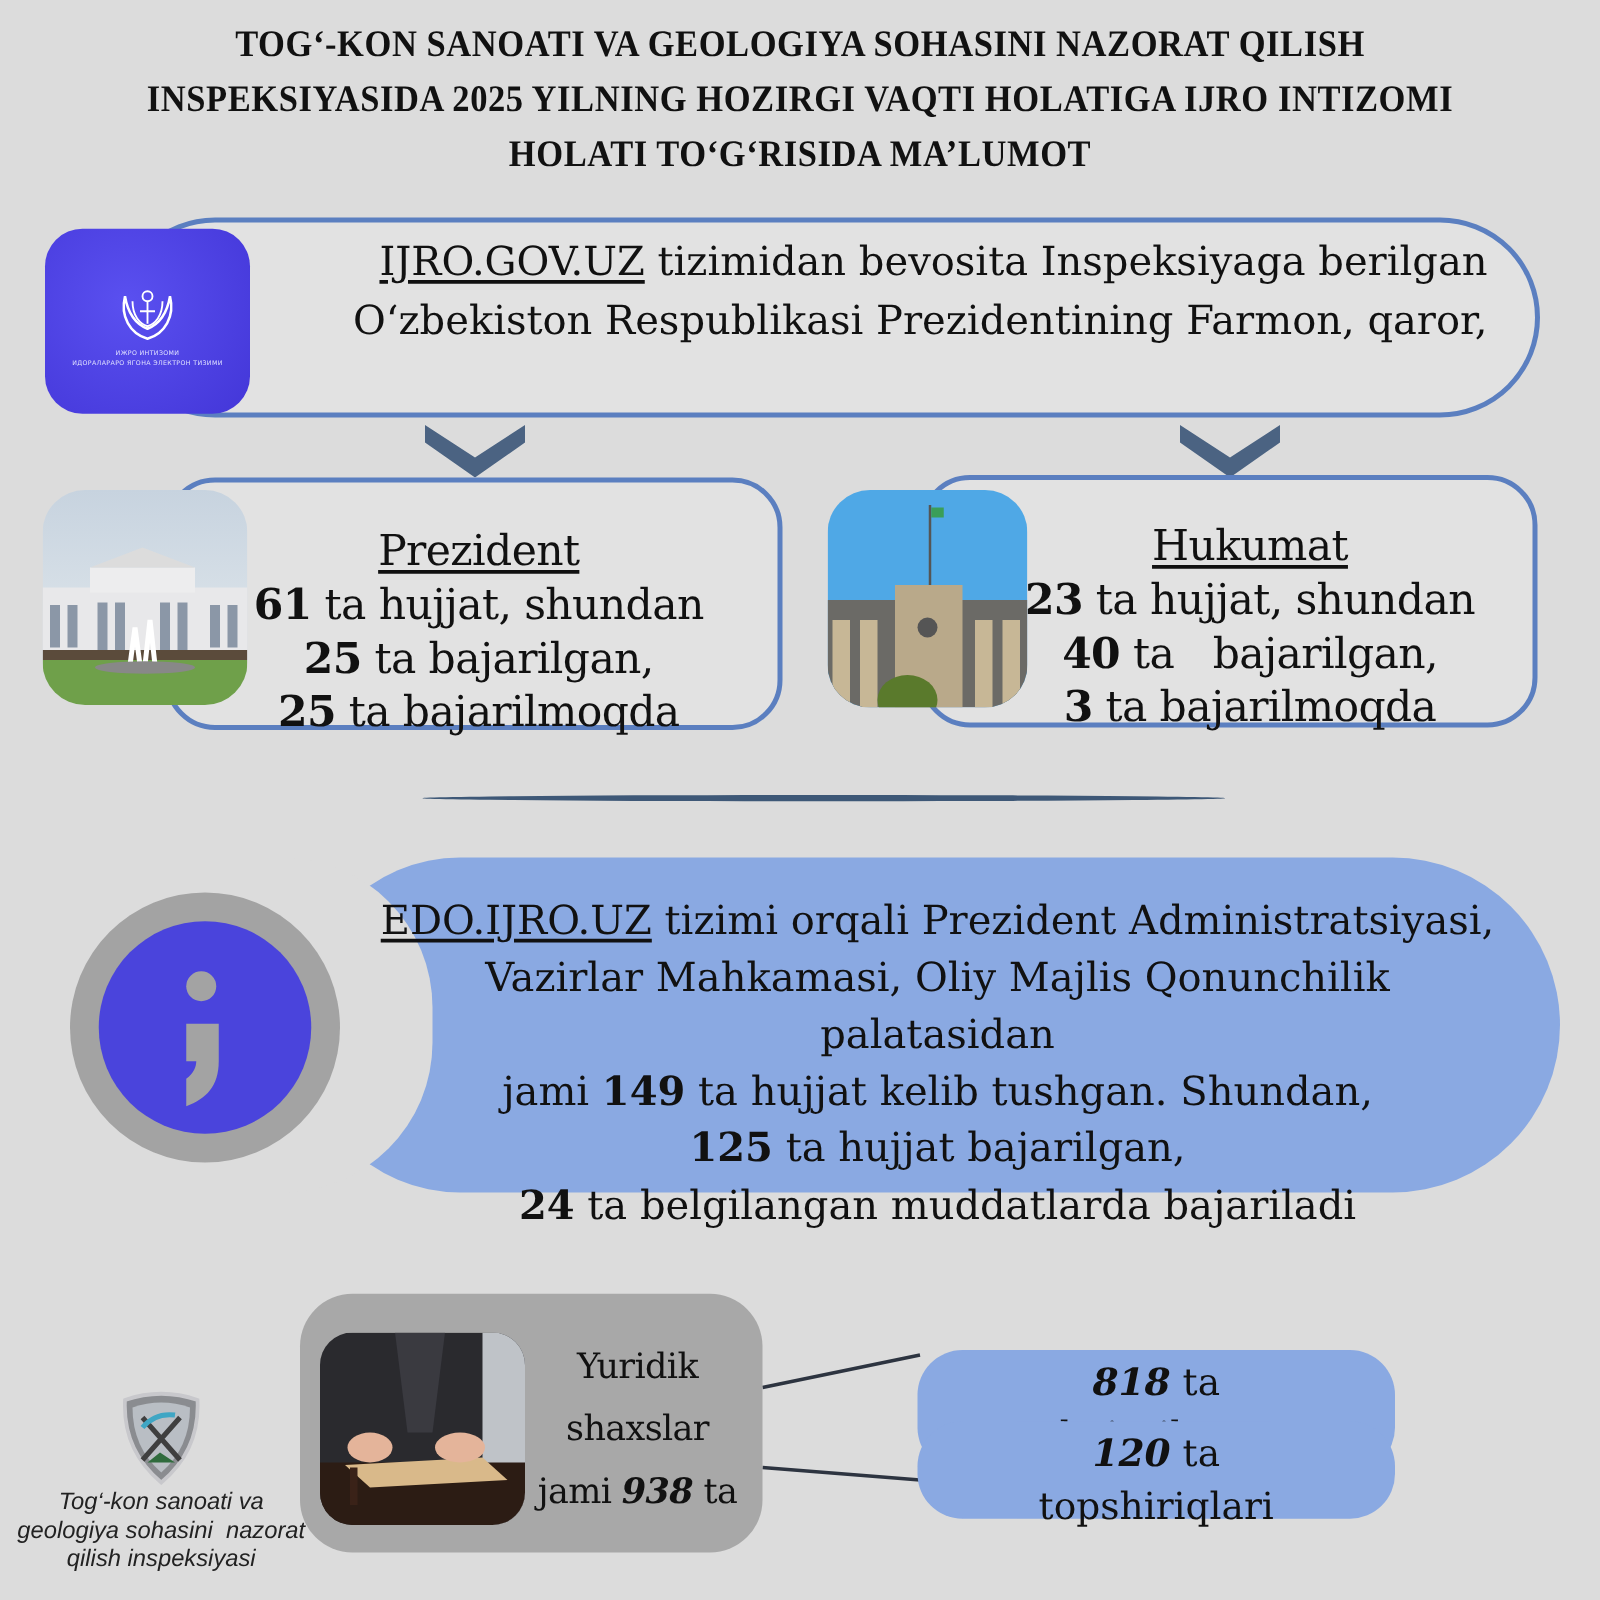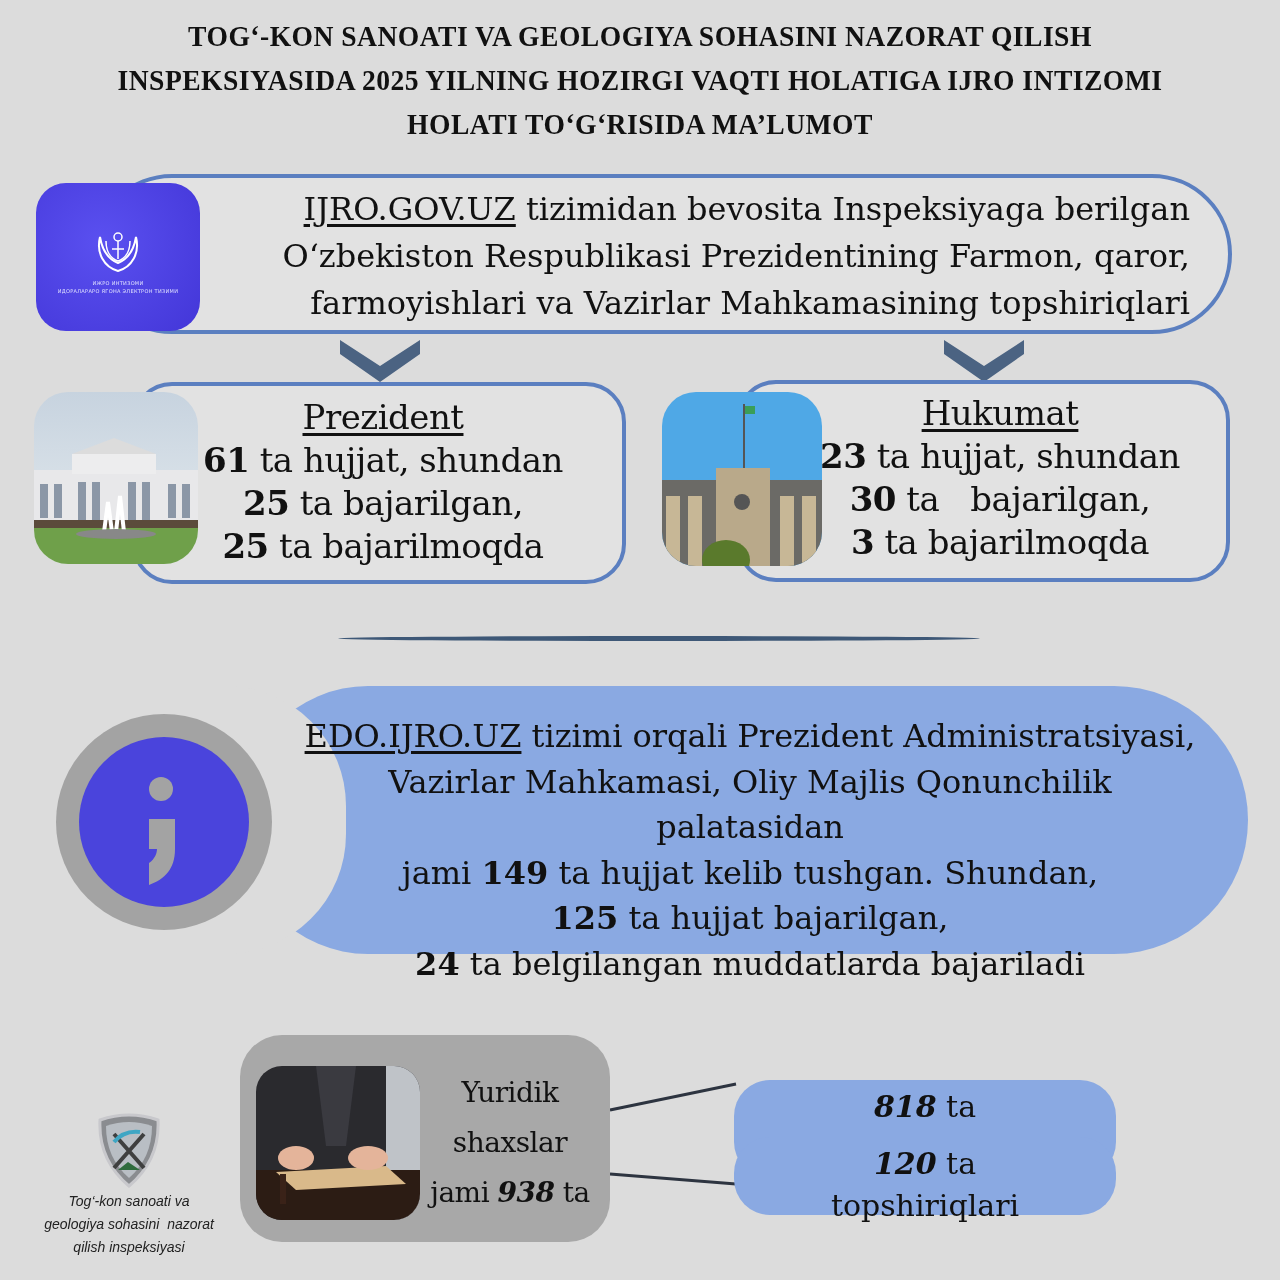--- a/index.html
+++ b/index.html
@@ -28,40 +28,40 @@
     background:radial-gradient(circle at 40% 40%, #5a50f0, #4336d8);
     display:flex; flex-direction:column; align-items:center; justify-content:center;
   }
   .logo-ijro .tiny { color:#dfe0ff; font-family:"DejaVu Sans", sans-serif; font-size:5px; line-height:8px; letter-spacing:0.3px; text-align:center; }
   u { text-decoration:underline; text-underline-offset:4px; }
   b.num { font-weight:bold; }
   .chev { width:80px; height:42px; }
   .card {
     border:4px solid #5b7fc0; border-radius:40px; box-sizing:border-box; background:#e2e2e2;
   }
-  .card-text { text-align:center; font-size:34px; line-height:43px; font-family:"DejaVu Serif", serif; letter-spacing:-0.5px; }
+  .card-text { text-align:center; font-size:34px; line-height:43px; font-family:"DejaVu Serif", serif; letter-spacing:-0.5px;margin-top:24px; }
   .photo { border-radius:34px; overflow:hidden; }
   .divider {
     left:338px; top:636px; width:642px; height:5px; background:#3e5877; border-radius:50%;
   }
   .edobox {
     left:238px; top:686px; width:1010px; height:268px; background:#8aa9e2;
     border-radius:130px 134px 134px 130px / 134px;
   }
   .edo-notch {
     left:226px; top:686px; width:120px; height:268px; background:#dcdcdc; border-radius:0 134px 134px 0 / 0 134px 134px 0;
   }
   .circle-outer { left:56px; top:714px; width:216px; height:216px; border-radius:50%; background:#a3a3a3; }
   .circle-inner { left:79px; top:737px; width:170px; height:170px; border-radius:50%; background:#4a44dc; }
   .edotext { left:290px; top:714px; width:920px; text-align:center; font-size:32px; line-height:45.5px; }
   .yurbox { left:240px; top:1035px; width:370px; height:207px; background:#a8a8a8; border-radius:42px; }
   .yurphoto { left:256px; top:1066px; width:164px; height:154px; border-radius:26px; overflow:hidden; }
   .yurtext { left:420px; top:1068px; width:180px; text-align:center; font-size:28px; line-height:50px; letter-spacing:-0.5px; }
   .pill { background:#8aa9e2; border-radius:36px; text-align:center; font-size:30px; line-height:42px; }
-  .footer-text { left:0; top:1190px; width:258px; text-align:center; font-family:"Liberation Sans", sans-serif; font-style:italic; font-size:14px; line-height:23px; color:#222; }
+  .footer-text { left:0; top:1190px; width:258px; text-align:center; font-family:"Liberation Sans", sans-serif; font-style:italic; font-size:19px; line-height:23px; color:#222; }
 </style>
 </head>
 <body>
 
 <div class="abs title">
   <div>TOG‘-KON SANOATI VA GEOLOGIYA SOHASINI NAZORAT QILISH</div>
   <div>INSPEKSIYASIDA 2025 YILNING HOZIRGI VAQTI HOLATIGA IJRO INTIZOMI</div>
   <div>HOLATI TO‘G‘RISIDA MA’LUMOT</div>
 </div>
 
@@ -72,21 +72,20 @@
     <path d="M18 22 C18 34 24 40 30 42 C36 40 42 34 42 22" fill="none" stroke="#fff" stroke-width="1.5"></path>
     <circle cx="30" cy="18" r="4" fill="none" stroke="#fff" stroke-width="1.5"></circle>
     <path d="M30 22 L30 40 M24 30 L36 30" stroke="#fff" stroke-width="1.5"></path>
   </svg>
   <div class="tiny">ИЖРО ИНТИЗОМИ</div>
   <div class="tiny">ИДОРАЛАРАРО ЯГОНА ЭЛЕКТРОН ТИЗИМИ</div>
 </div>
 <div class="abs toptext">
   <div>&nbsp;<u>IJRO.GOV.UZ</u><span> tizimidan bevosita Inspeksiyaga berilgan</span></div>
   <div>O‘zbekiston Respublikasi Prezidentining Farmon, qaror,</div>
-  <div>farmoyishlari va Vazirlar Mahkamasining topshiriqlari</div>
 </div>
 
 <svg class="abs chev" style="left:340px;top:340px;" viewBox="0 0 80 42">
   <polygon points="0,0 40,26 80,0 80,14 40,42 0,14" fill="#4b6382"></polygon>
 </svg>
 <svg class="abs chev" style="left:944px;top:340px;" viewBox="0 0 80 42">
   <polygon points="0,0 40,26 80,0 80,14 40,42 0,14" fill="#4b6382"></polygon>
 </svg>
 
 <div class="abs card" style="left:132px;top:382px;width:494px;height:202px;"></div>
@@ -139,21 +138,21 @@
         <rect x="118" y="104" width="14" height="70"></rect>
         <rect x="140" y="104" width="14" height="70"></rect>
       </g>
     <circle cx="80" cy="110" r="8" fill="#555"></circle>
     <ellipse cx="64" cy="168" rx="24" ry="20" fill="#5a7a2c"></ellipse>
   </svg>
 </div>
 <div class="abs card-text" style="left:820px;top:392px;width:360px;">
   <div><u>Hukumat</u></div>
   <div><b class="num">23</b><span> ta hujjat, shundan</span></div>
-  <div><b class="num">30</b><span style="white-space:pre"> ta   bajarilgan,</span></div>
+  <div><b class="num">40</b><span style="white-space:pre"> ta   bajarilgan,</span></div>
   <div><b class="num">3</b><span> ta bajarilmoqda</span></div>
 </div>
 
 <div class="abs divider"></div>
 
 <div class="abs edobox"></div>
 <div class="abs edo-notch"></div>
 <div class="abs circle-outer"></div>
 <div class="abs circle-inner">
   <svg width="170" height="170" viewBox="0 0 170 170">

